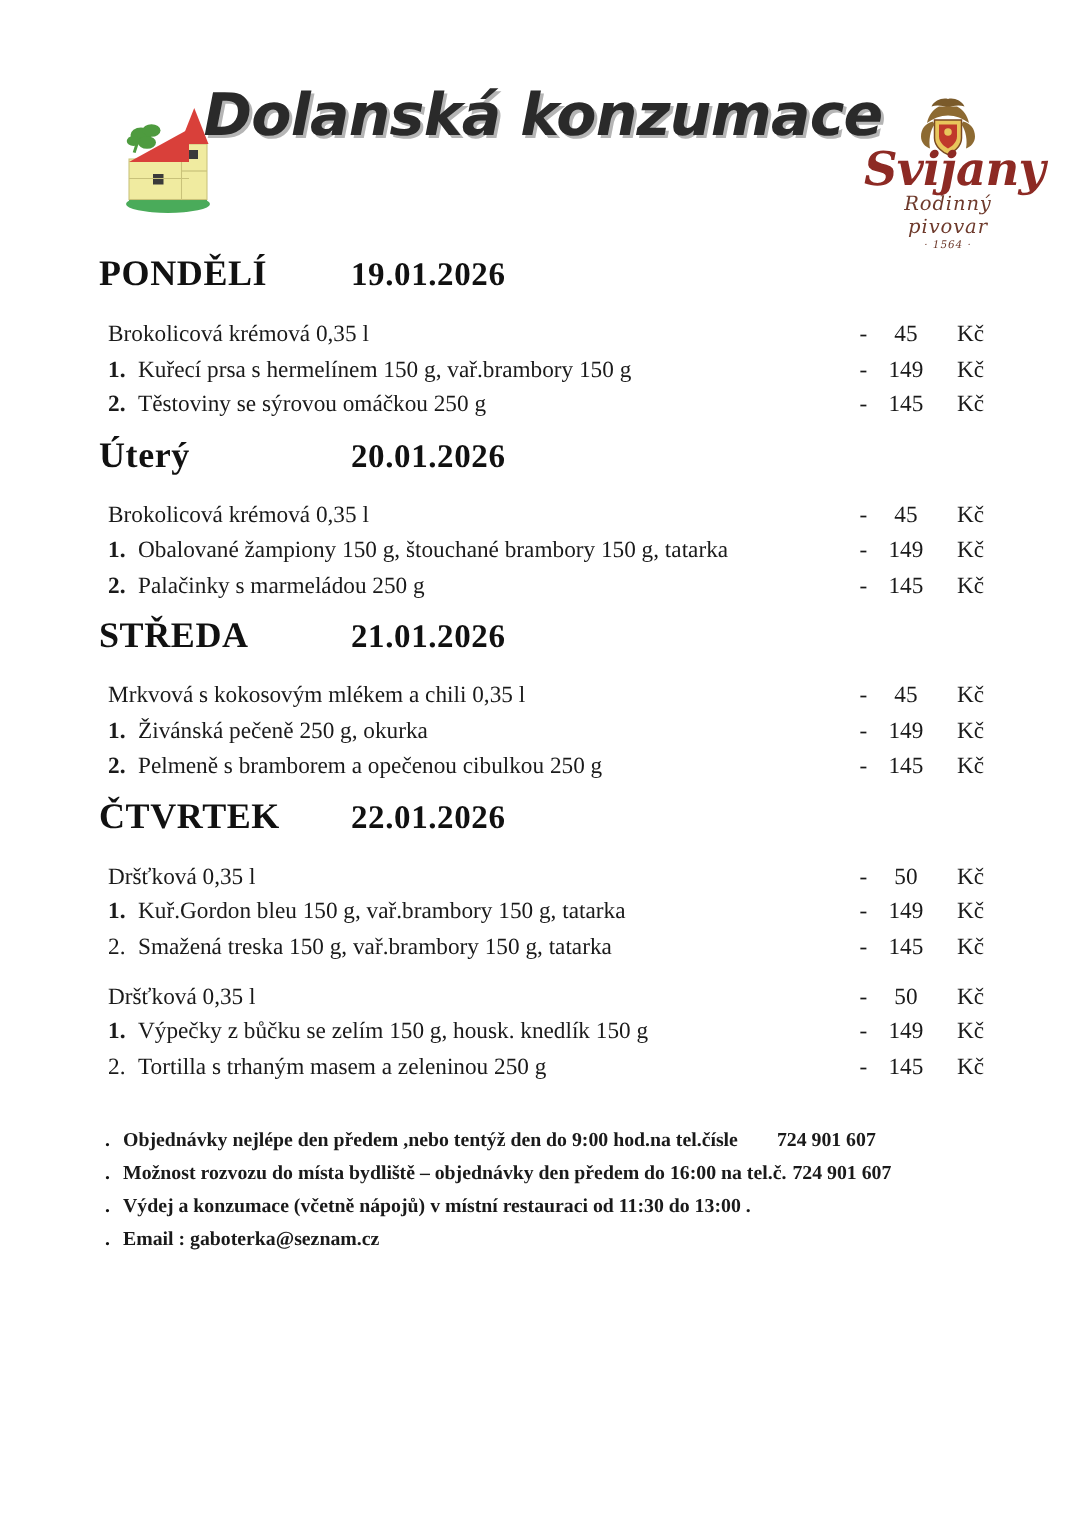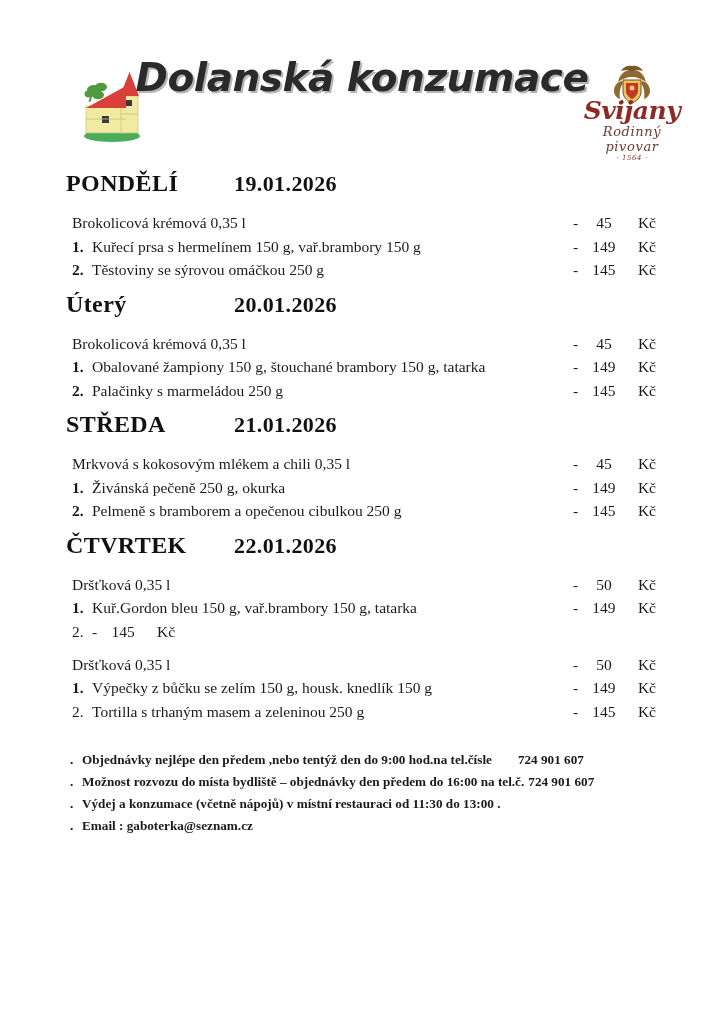--- a/index.html
+++ b/index.html
@@ -67,21 +67,21 @@
     top: 6px;
     width: 112px;
     height: 84px;
     text-align: center;
   }
   .brew-crest { display: block; margin: 0 auto; }
   .brew-name {
     font-family: "DejaVu Serif", serif;
     font-weight: 700;
     font-style: italic;
-    font-size: 25px;
+    font-size: 31px;
     color: #8d2a24;
     line-height: 0.9;
     margin-top: -6px;
     letter-spacing: -0.5px;
   }
   .brew-tagline {
     font-family: "DejaVu Serif", serif;
     font-style: italic;
     font-size: 13px;
     color: #6e3a2c;
@@ -351,20 +351,21 @@
           <span class="item-num bold">1.</span>
           <span class="item-desc">Kuř.Gordon bleu  150 g, vař.brambory  150 g, tatarka</span>
           <span class="price">
             <span class="price-dash">-</span>
             <span class="price-val">149</span>
             <span class="price-cur">Kč</span>
           </span>
         </div>
         <div class="item-row">
           <span class="item-num">2.</span>
+          <span class="item-desc">Smažená treska 150 g, vař.brambory  150 g, tatarka</span>
           <span class="price">
             <span class="price-dash">-</span>
             <span class="price-val">145</span>
             <span class="price-cur">Kč</span>
           </span>
         </div>
       </div>
     </div>
     <div class="day-block">
       <div class="items">

